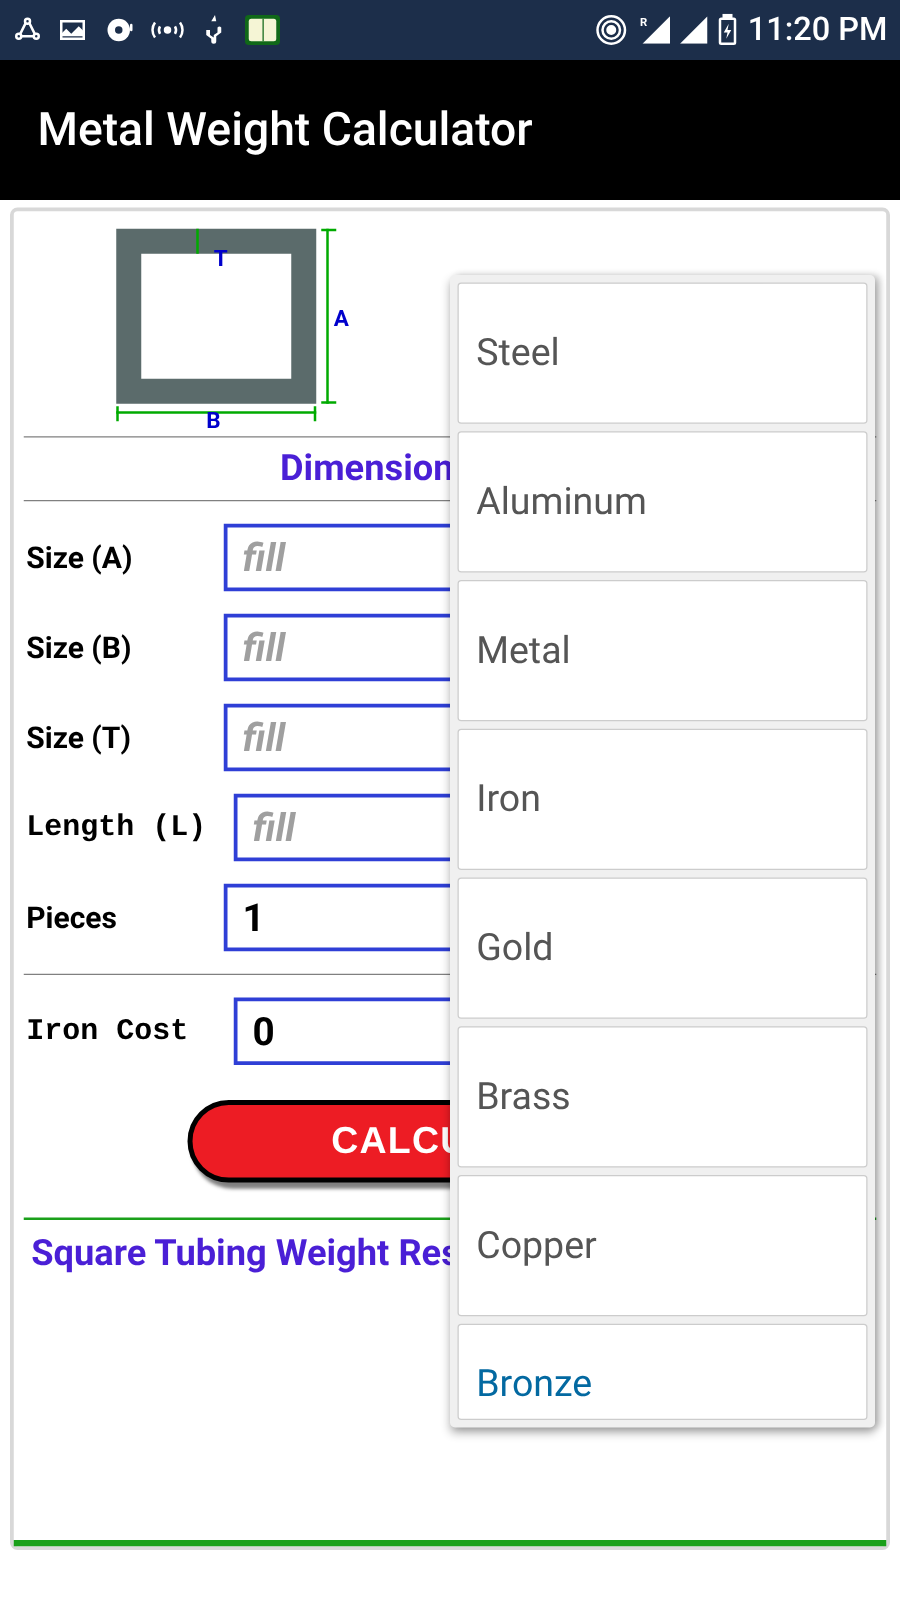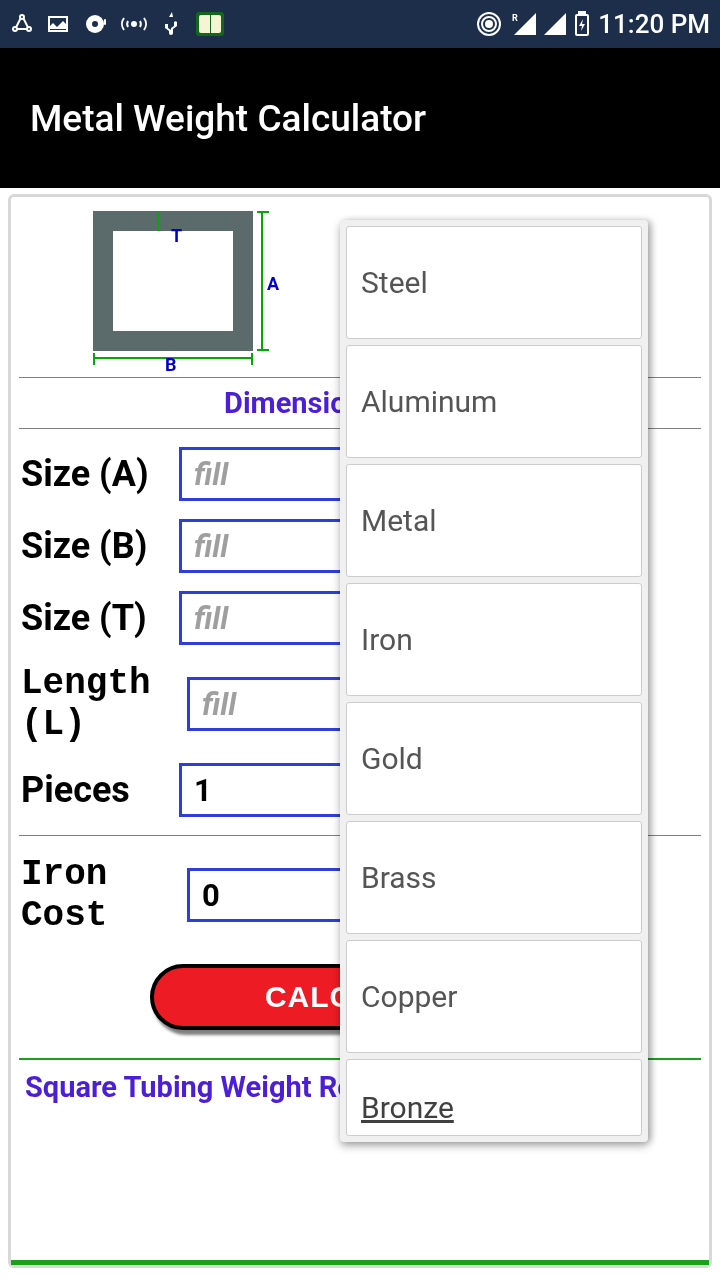--- a/index.html
+++ b/index.html
@@ -59,21 +59,21 @@
       content: '';
       position: absolute;
       left: 50%;
       top: 3px;
       bottom: 3px;
       width: 1px;
       background: #106818;
     }
     .app-bar {
       background: #000;
-      height: 140px;
+      height: 112px;
       display: flex;
       align-items: center;
       padding: 0 30px;
       text-align: right;
     }
     .app-title {
       color: #fff;
       font-size: 37px;
       font-weight: 500;
     }
@@ -184,21 +184,21 @@
       padding: 6px 0;
     }
     .form-row {
       display: flex;
       align-items: center;
       margin: 18px 0;
       gap: 6px;
     }
     .form-label {
       width: 152px;
-      font-size: 36px;
+      font-size: 24px;
       font-weight: bold;
       color: #000;
     }
     .label-wide {
       width: 160px;
       font-family: Liberation Mono, monospace;
     }
     .form-input {
       flex: 1;
       max-width: 380px;
@@ -251,23 +251,23 @@
       height: 5px;
       background: #1aa01a;
       margin: 0 -10px;
       position: absolute;
       bottom: 0;
       left: 10px;
       right: 10px;
     }
     .dropdown {
       position: absolute;
-      left: 340px;
+      left: 360px;
       top: 220px;
-      width: 308px;
+      width: 340px;
       background: #f0f0f0;
       border-radius: 4px;
       padding: 6px;
       box-shadow: 0 4px 8px rgba(0,0,0,0.3), 4px 0 6px rgba(0,0,0,0.2);
       z-index: 100;
     }
     .dropdown-item {
       background: #fff;
       border: 1px solid #ccc;
       border-radius: 3px;
@@ -281,23 +281,22 @@
       margin-bottom: 0;
       padding-bottom: 10px;
     }
     .dropdown-item-partial {
       background: #fff;
       border: 1px solid #ccc;
       border-top: 1px solid #ccc;
       border-radius: 3px;
       padding: 30px 14px 10px;
       font-size: 30px;
-      color: #404040;
+      color: #0369a1;
       cursor: pointer;
-      text-decoration: underline;
     }
   </style>
 </head>
 <body>
 
 <div class="status-bar">
   <div class="status-left">
     <span class="status-icon">
       <svg width="24" height="24" viewBox="0 0 24 24" fill="none" stroke="#fff" stroke-width="2">
           <circle cx="12" cy="5" r="2"></circle>

